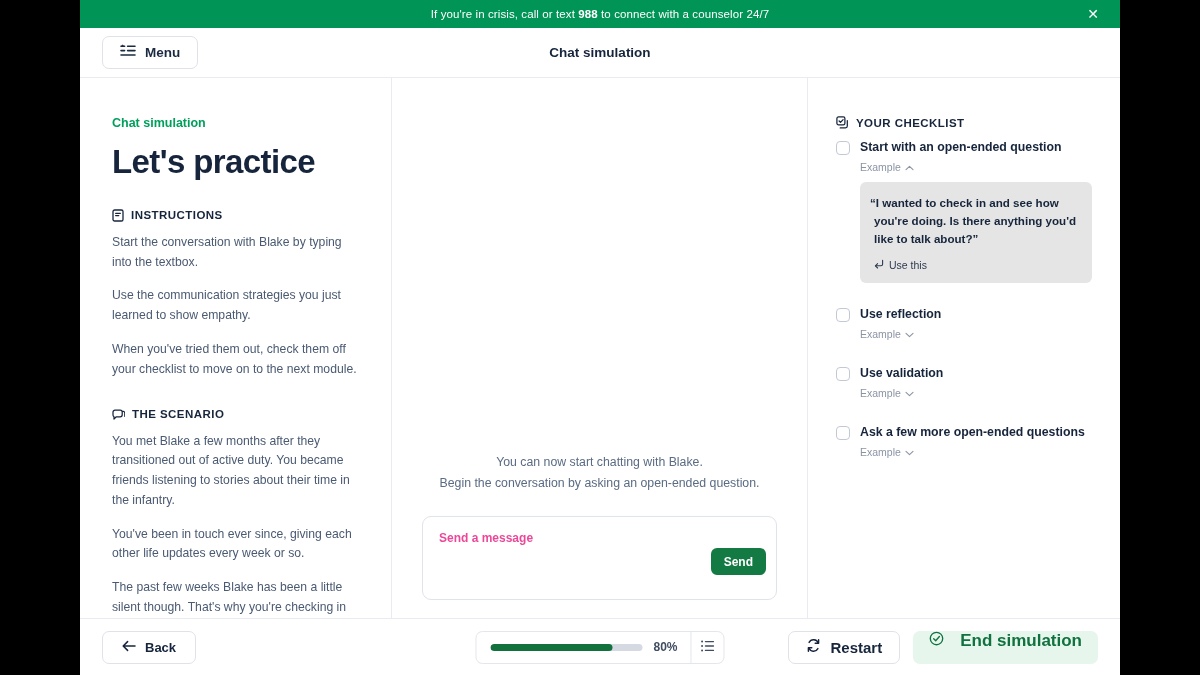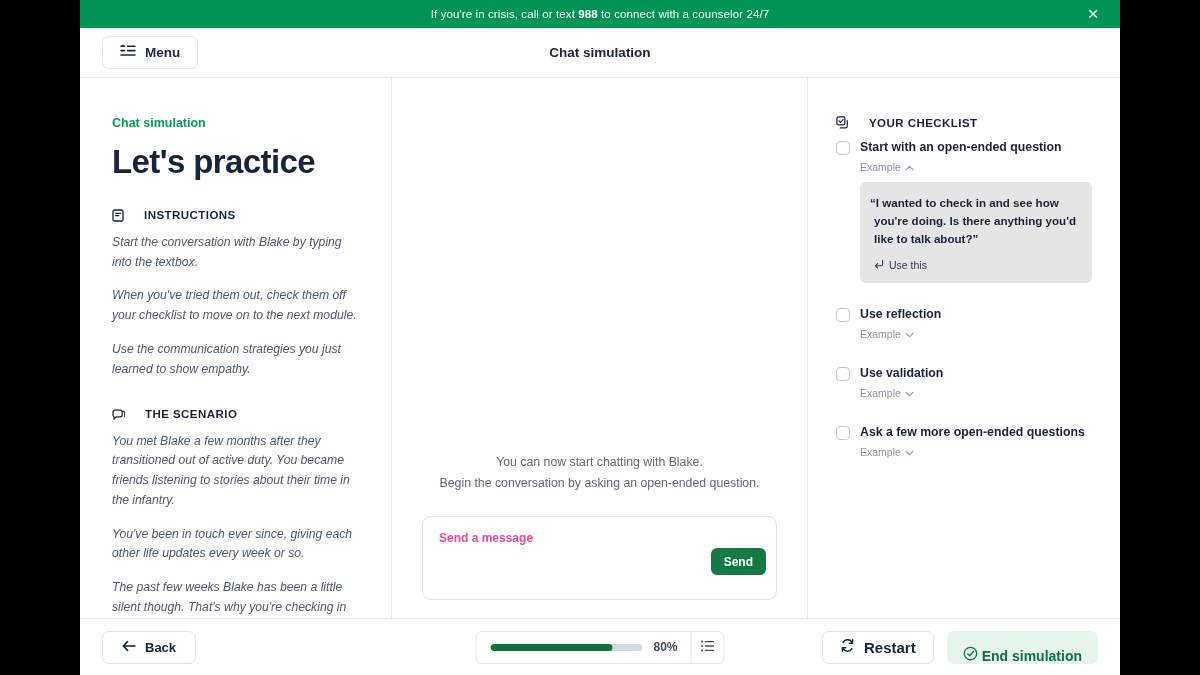--- a/index.html
+++ b/index.html
@@ -116,34 +116,33 @@
     font-size: 33px;
     line-height: 1.12;
     letter-spacing: -0.6px;
     color: #16253c;
     font-weight: bold;
     margin-bottom: 28px;
   }
   .section-head {
     display: flex;
     align-items: center;
-    gap: 20px;
+    gap: 7px;
     font-size: 11.5px;
     font-weight: bold;
     letter-spacing: .45px;
     color: #16253c;
     margin-bottom: 11px;
   }
   .section-head svg { display: block; }
   .body-p {
     font-size: 12.2px;
     line-height: 1.62;
     color: #4a5a72;
     margin-bottom: 14px;
-    font-style: italic;
   }
   .scenario-block { margin-top: 28px; }
   
   .chat-hint {
     text-align: center;
     font-size: 12.3px;
     line-height: 1.72;
     color: #5a6b83;
     margin-bottom: 22px;
   }
@@ -320,29 +319,29 @@
     border: 1px solid #dfe2e9;
     border-radius: 7px;
     background: #fff;
     color: #16253c;
     font-size: 15px;
     font-weight: bold;
     cursor: pointer;
   }
   .end-btn {
     display: inline-flex;
-    align-items: flex-end;
-    gap: 4px;
+    align-items: flex-start;
+    gap: 16px;
     height: 33px;
     padding: 0 16px;
     border: none;
     border-radius: 7px;
     background: #e7f6ed;
     color: #11713f;
-    font-size: 14px;
+    font-size: 17px;
     font-weight: bold;
     cursor: pointer;
     font-family: "Liberation Sans", sans-serif;
   }
 </style>
 </head>
 <body>
 
 <div class="viewport">
 
@@ -375,22 +374,22 @@
       <div class="section-head">
         <span>
           <svg width="12" height="13" viewBox="0 0 12 13" xmlns="http://www.w3.org/2000/svg">
             <rect x="1" y="1" width="10" height="11" rx="1.6" fill="none" stroke="#16253c" stroke-width="1.3"></rect>
             <path d="M3.6 4.3h4.8M3.6 6.6h3.2" stroke="#16253c" stroke-width="1.2" stroke-linecap="round"></path>
           </svg>
         </span>
         <span>INSTRUCTIONS</span>
       </div>
       <p class="body-p">Start the conversation with Blake by typing into the textbox.</p>
+      <p class="body-p">Use the communication strategies you just learned to show empathy.</p>
       <p class="body-p">When you've tried them out, check them off your checklist to move on to the next module.</p>
-      <p class="body-p">Use the communication strategies you just learned to show empathy.</p>
 
       <div class="scenario-block">
         <div class="section-head">
           <span>
             <svg width="13" height="13" viewBox="0 0 13 13" xmlns="http://www.w3.org/2000/svg">
               <path d="M1 4.2a2 2 0 012-2h5.2a2 2 0 012 2v2.6a2 2 0 01-2 2H4.3L2 11V8.8a2 2 0 01-1-1.7V4.2z" fill="none" stroke="#16253c" stroke-width="1.25" stroke-linejoin="round"></path>
               <path d="M10.6 3.4h.6a1.6 1.6 0 011.6 1.6v3.3" fill="none" stroke="#16253c" stroke-width="1.25" stroke-linecap="round"></path>
             </svg>
           </span>
           <span>THE SCENARIO</span>

